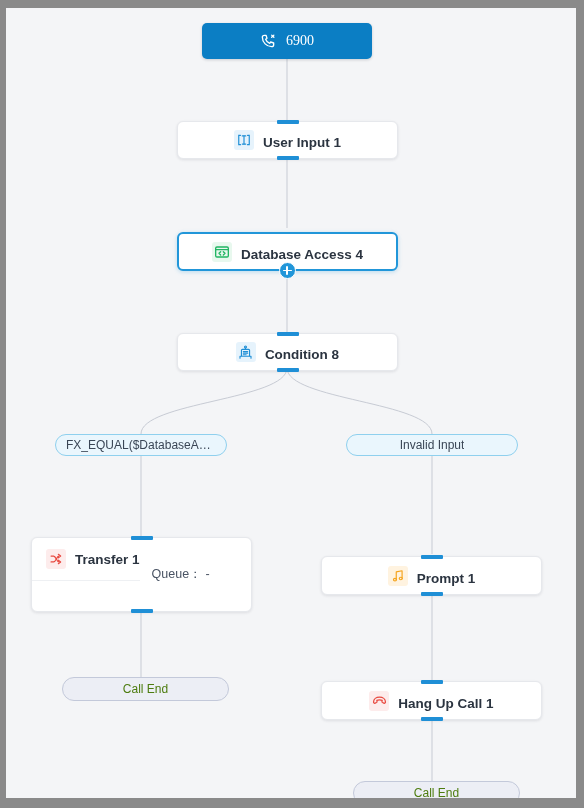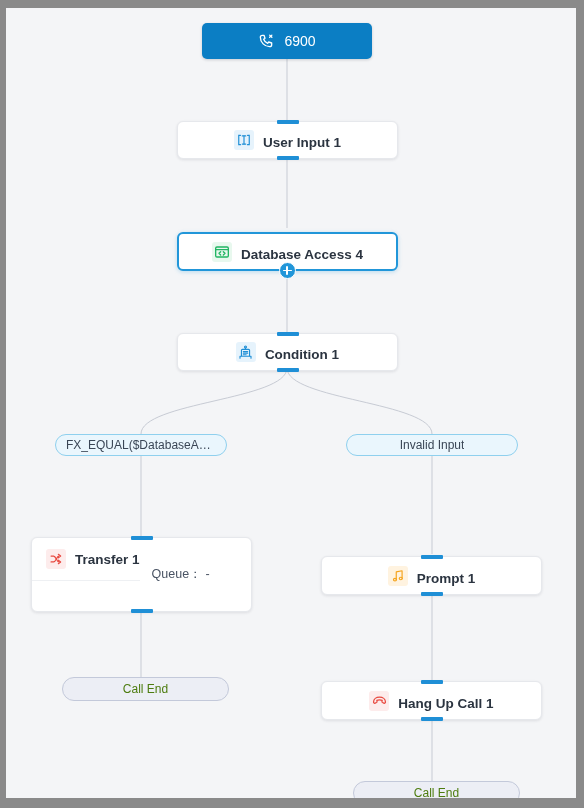--- a/index.html
+++ b/index.html
@@ -44,21 +44,21 @@
   .ico-orange{background:#fff3e0;}
   .ico-red{background:#fdecec;}
 
   
   .start-node{
     position:absolute;
     box-sizing:border-box;
     background:#0b7ec4;
     border-radius:5px;
     box-shadow:0 1px 3px rgba(16,24,40,.18);
-    display:flex;align-items:center;justify-content:center;
+    display:flex;align-items:center;justify-content:center;font-family:Liberation Serif, serif;
   }
   .start-inner{display:flex;align-items:center;gap:10px;}
   .start-label{font-size:14px;color:#ffffff;font-weight:normal;white-space:nowrap;}
 
   
   .tab{
     position:absolute;
     width:22px;height:4px;border-radius:1px;
     background:#1f8fd6;
     left:50%;margin-left:-11px;
@@ -212,21 +212,21 @@
           <circle cx="12" cy="3.2" r="1.6"></circle>
           <path d="M12 4.8 V7"></path>
           <rect x="5.5" y="7" width="13" height="11" rx="1.5"></rect>
           <path d="M8.5 10.5 H15.5"></path>
           <path d="M8.5 13 H15.5"></path>
           <path d="M8.5 15.5 H13"></path>
           <path d="M5.5 18 H3.2 V21"></path>
           <path d="M18.5 18 H20.8 V21"></path>
         </svg>
       </span>
-      <span class="node-label">Condition 1</span>
+      <span class="node-label">Condition 8</span>
     </div>
     <div class="tab tab-bottom"></div>
   </div>
 
   <div class="branch-pill" style="left:49px;top:426px;width:172px;">
     <span class="branch-text">FX_EQUAL($DatabaseAcc…</span>
   </div>
 
   <div class="branch-pill" style="left:340px;top:426px;width:172px;">
     <span class="branch-text">Invalid Input</span>

